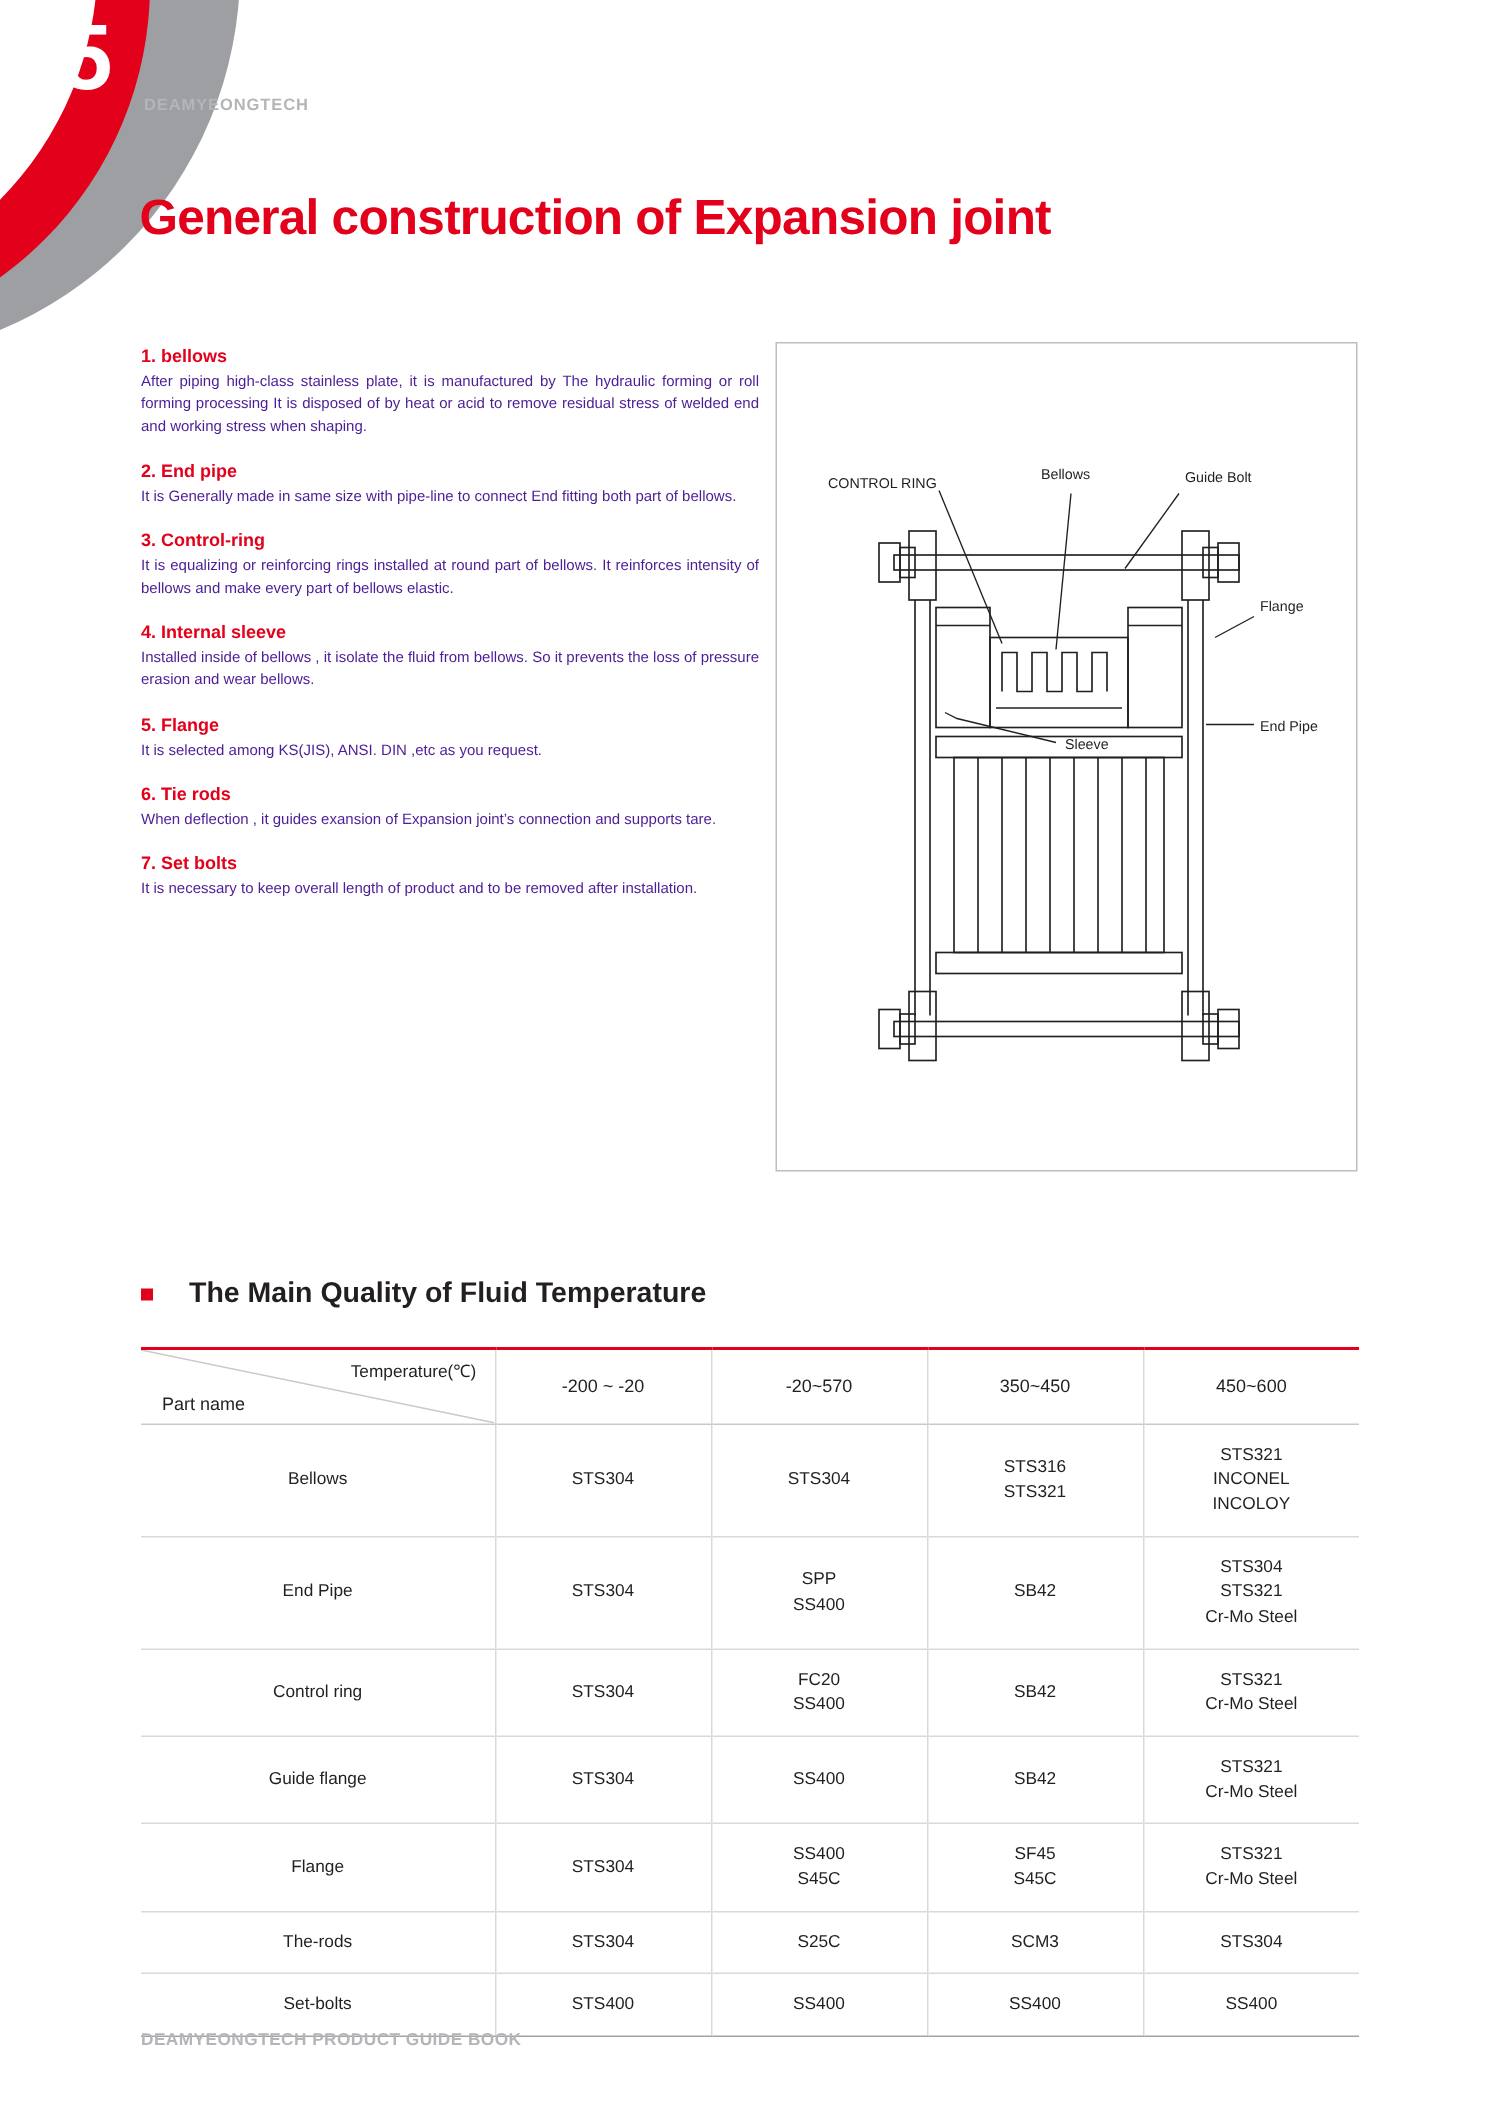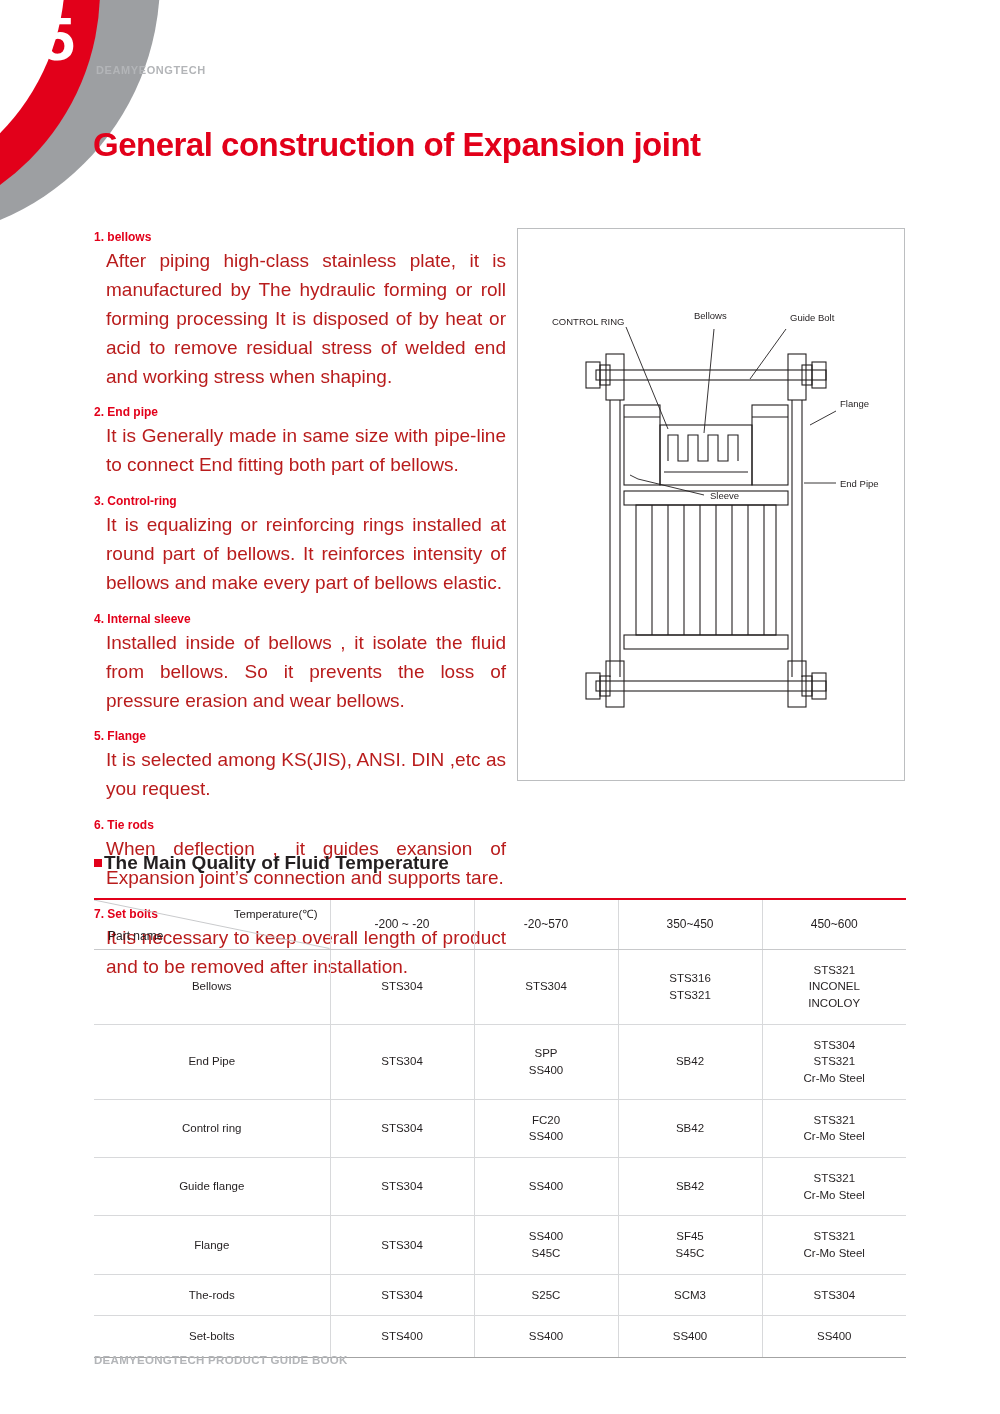--- a/index.html
+++ b/index.html
@@ -78,24 +78,24 @@
     top: 230px; left: 94px;
     width: 412px;
   }
   .desc-head {
     font-size: 12px;
     font-weight: bold;
     color: #e2001a;
     margin: 0 0 3px 0;
   }
   .desc-body {
-    font-size: 19px;
+    font-size: 10px;
     line-height: 1.52;
-    color: #b91c1c;
-    margin: 0 0 14px 12px;
+    color: #4c1d95;
+    margin: 0 0 14px 0;
     text-align: justify;
   }
   .desc-body:last-child { margin-bottom: 0; }
 
   
   .diagram-box {
     position: absolute;
     top: 228px; left: 517px;
     width: 388px; height: 553px;
     border: 1px solid #bcbec0;
@@ -105,21 +105,21 @@
 
   
   .section-heading {
     position: absolute;
     top: 852px; left: 94px;
     font-size: 19px;
     font-weight: bold;
     color: #231f20;
     display: flex;
     align-items: center;
-    gap: 2px;
+    gap: 24px;
   }
   .section-heading .bullet {
     width: 8px; height: 8px;
     background: #e2001a;
     display: inline-block;
   }
 
   
   .table-wrap {
     position: absolute;

